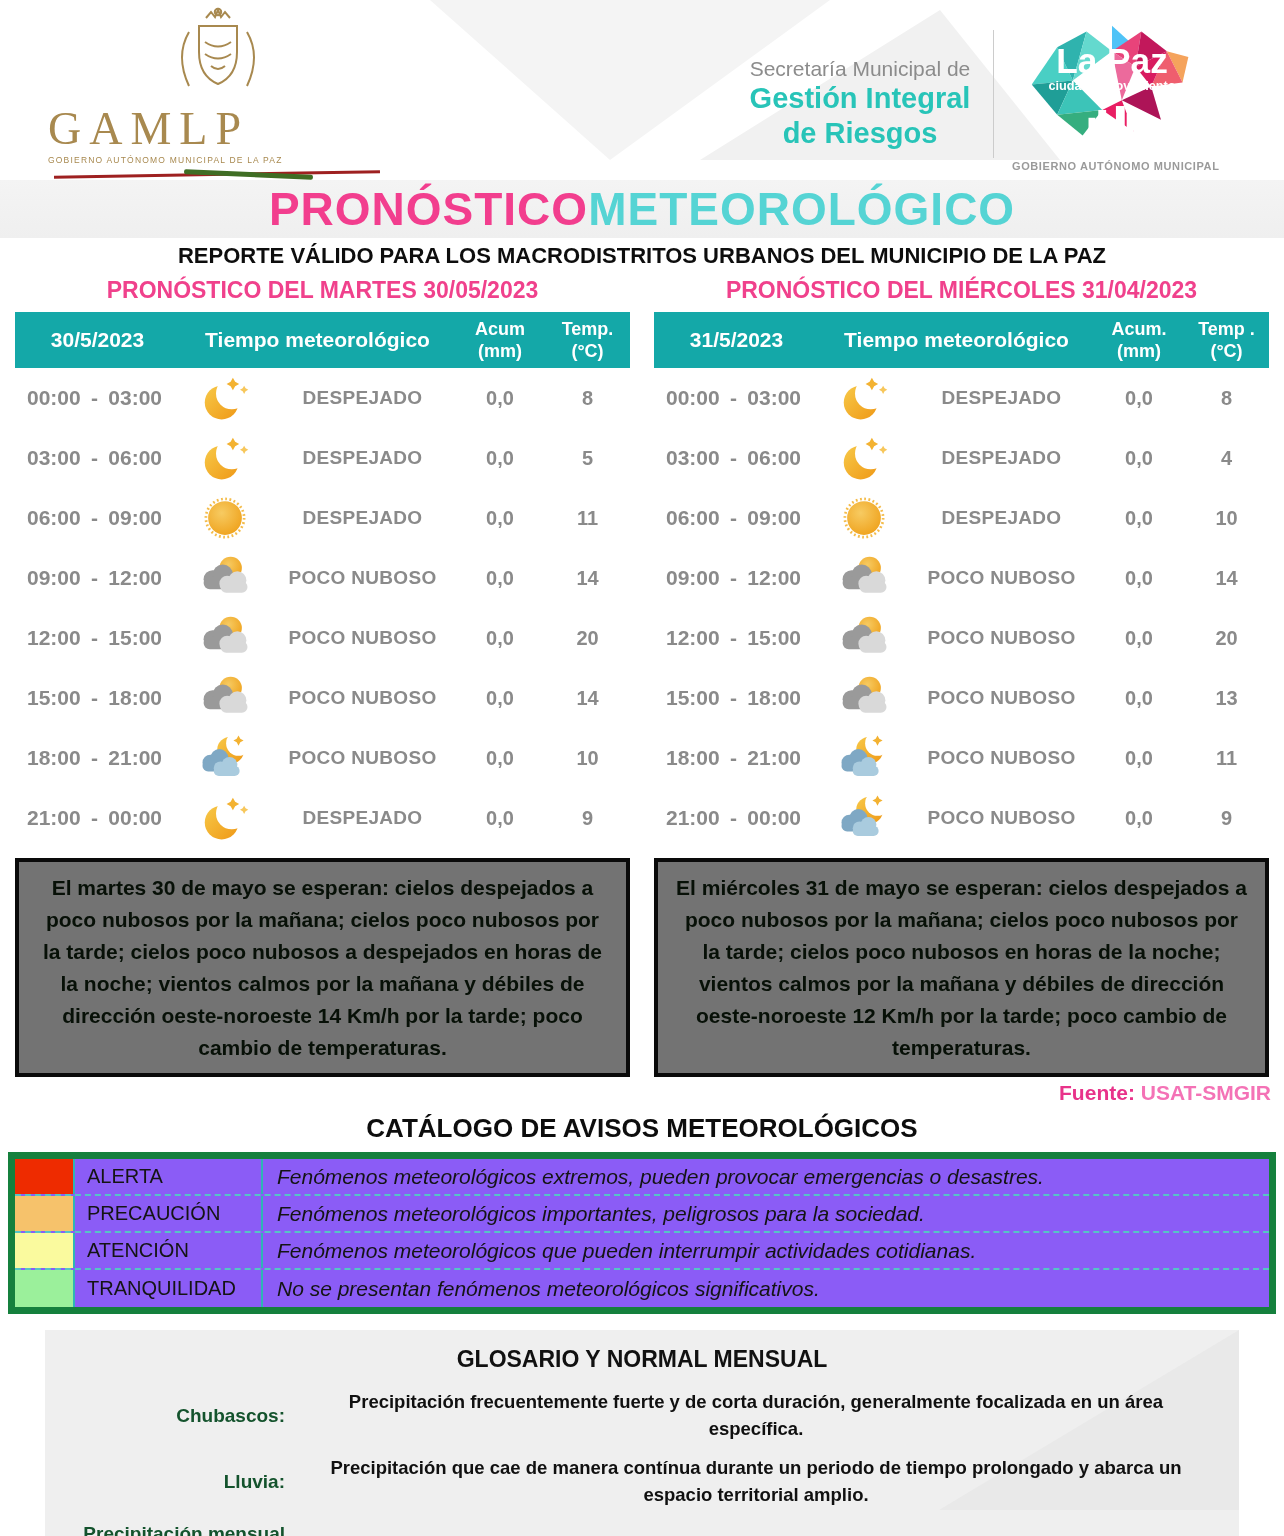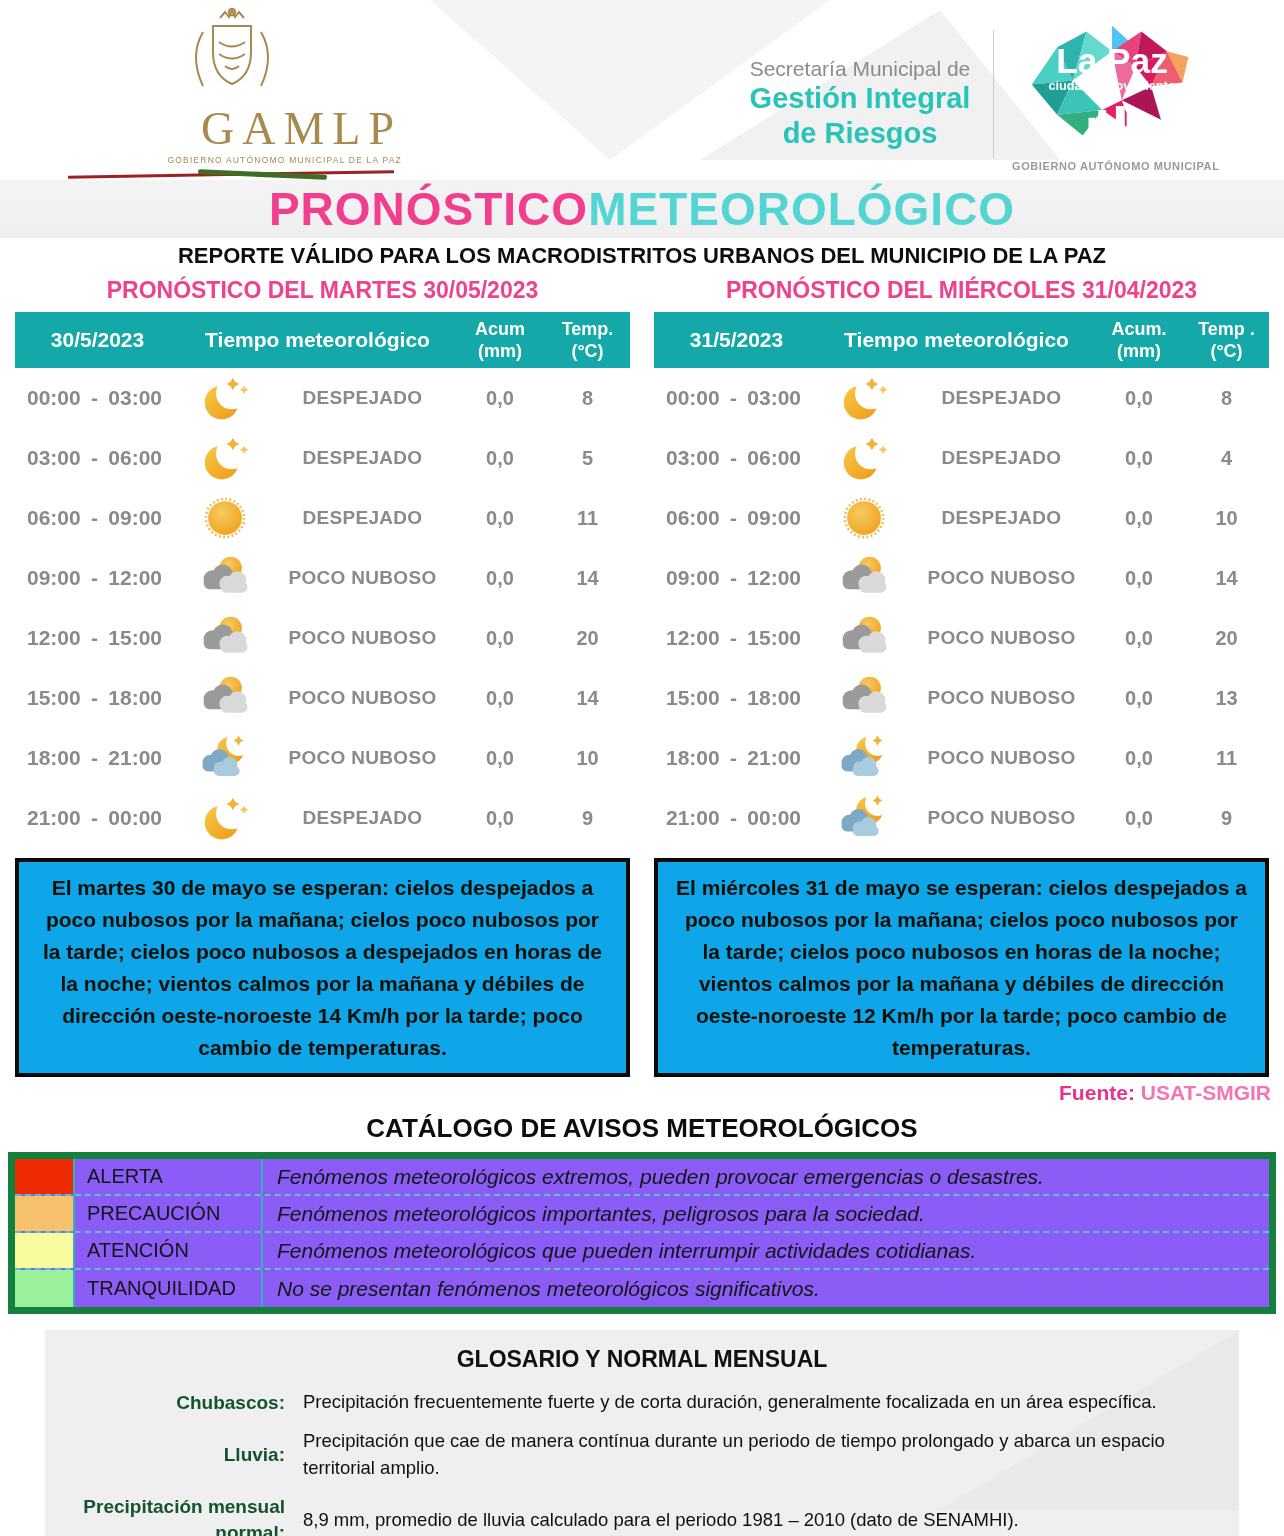--- a/index.html
+++ b/index.html
@@ -9,21 +9,21 @@
     background:#ffffff; font-family:"Liberation Sans", sans-serif; color:#111;
   }
   
   .header { position:relative; height:180px; }
   .poly1 { position:absolute; left:430px; top:0; width:0; height:0;
     border-left:180px solid transparent; border-right:220px solid transparent;
     border-top:160px solid #f4f4f4; }
   .poly2 { position:absolute; left:700px; top:10px; width:0; height:0;
     border-left:240px solid transparent; border-right:120px solid transparent;
     border-bottom:150px solid #f1f1f1; }
-  .gamlp { position:absolute; left:62px; top:4px; width:340px; text-align:right; }
+  .gamlp { position:absolute; left:48px; top:4px; width:340px; text-align:left; }
   .gamlp-crest { display:block; margin:0 auto; }
   .gamlp-acronym { font-family:"Liberation Serif", serif; color:#a8894f;
     font-size:46px; letter-spacing:8px; line-height:1; }
   .gamlp-sub { color:#a8894f; font-size:8.5px; letter-spacing:1.2px; margin-top:3px; white-space:nowrap; }
   .gamlp-ribbon { position:relative; height:12px; margin-top:4px; }
   .rib-red { position:absolute; left:6px; top:4px; width:96%; height:3px;
     background:#9e2020; transform:rotate(-1deg); }
   .rib-green { position:absolute; left:40%; top:3px; width:38%; height:5px;
     background:#3f6d24; transform:rotate(2.5deg); border-radius:2px; }
   .secretaria { position:absolute; left:735px; top:56px; width:250px; text-align:center; line-height:1.2; }
@@ -46,21 +46,21 @@
   .h-date { grid-column:1; text-align:center; font-size:21px; }
   .h-weather { grid-column:2/4; text-align:center; font-size:21px; }
   .h-small { text-align:center; font-size:18px; line-height:1.25; }
   .frow { display:grid; grid-template-columns:165px 90px 185px 90px 85px; height:60px; align-items:center; }
   .time { display:flex; justify-content:space-between; padding:0 18px 0 12px;
     color:#8a8a8a; font-weight:bold; font-size:21px; }
   .icell { text-align:center; line-height:0; }
   .icell svg { width:54px; height:54px; }
   .cond { text-align:center; color:#8a8a8a; font-weight:bold; font-size:19px; letter-spacing:0.3px; }
   .num { text-align:center; color:#8a8a8a; font-weight:bold; font-size:20px; }
-  .summary { margin-top:10px; border:4px solid #0a0a0a; background:#0ea5e9; min-height:196px;
+  .summary { margin-top:10px; border:4px solid #0a0a0a; background:#737373; min-height:196px;
     display:flex; align-items:center; justify-content:center; padding:10px 16px;
     font-weight:bold; font-size:21px; text-align:center; line-height:1.52; color:#071007; }
   
   .fuente { text-align:right; padding-right:13px; font-size:21px; font-weight:bold; margin-top:4px; }
   .fuente-label { color:#e8338a; }
   .fuente-value { color:#f472b6; }
   
   .catalog { margin:2px 8px 0; }
   .catalog-title { text-align:center; font-size:26px; font-weight:bold; margin:8px 0 8px; color:#0d0d0d; }
   .ctable { border:7px solid #15803d; background:#8b5cf6; }
@@ -75,21 +75,21 @@
     padding-left:12px; font-size:20px; color:#141414; }
   .cdesc { border-left:2px solid #2fb5b5; display:flex; align-items:center;
     padding-left:14px; font-style:italic; font-size:21px; color:#141414; }
   
   .glossary { margin:16px 45px 0; background:#efefef; padding:14px 30px 24px; position:relative; }
   .gpoly { position:absolute; right:0; top:0; width:0; height:0;
     border-left:300px solid transparent; border-bottom:180px solid #e9e9e9; }
   .g-title { text-align:center; font-size:23px; font-weight:bold; margin:2px 0 16px; position:relative; }
   .g-entry { display:grid; grid-template-columns:210px 1fr; column-gap:18px; margin-bottom:12px; position:relative; }
   .g-term { color:#14532d; font-weight:bold; text-align:right; font-size:19px; line-height:1.4; align-self:center; }
-  .g-def { font-weight:normal; font-size:18.5px; line-height:1.45; align-self:center; color:#101010; }
+  .g-def { font-weight:bold; font-size:18.5px; line-height:1.45; align-self:center; color:#101010;text-align:center; }
 </style>
 </head>
 <body>
 
 <svg width="0" height="0" style="position:absolute" aria-hidden="true">
   <defs>
     <linearGradient id="gmoon" x1="0" y1="0" x2="1" y2="1">
       <stop offset="0%" stop-color="#f7c948"></stop>
         <stop offset="100%" stop-color="#ef9816"></stop>
     </linearGradient>

